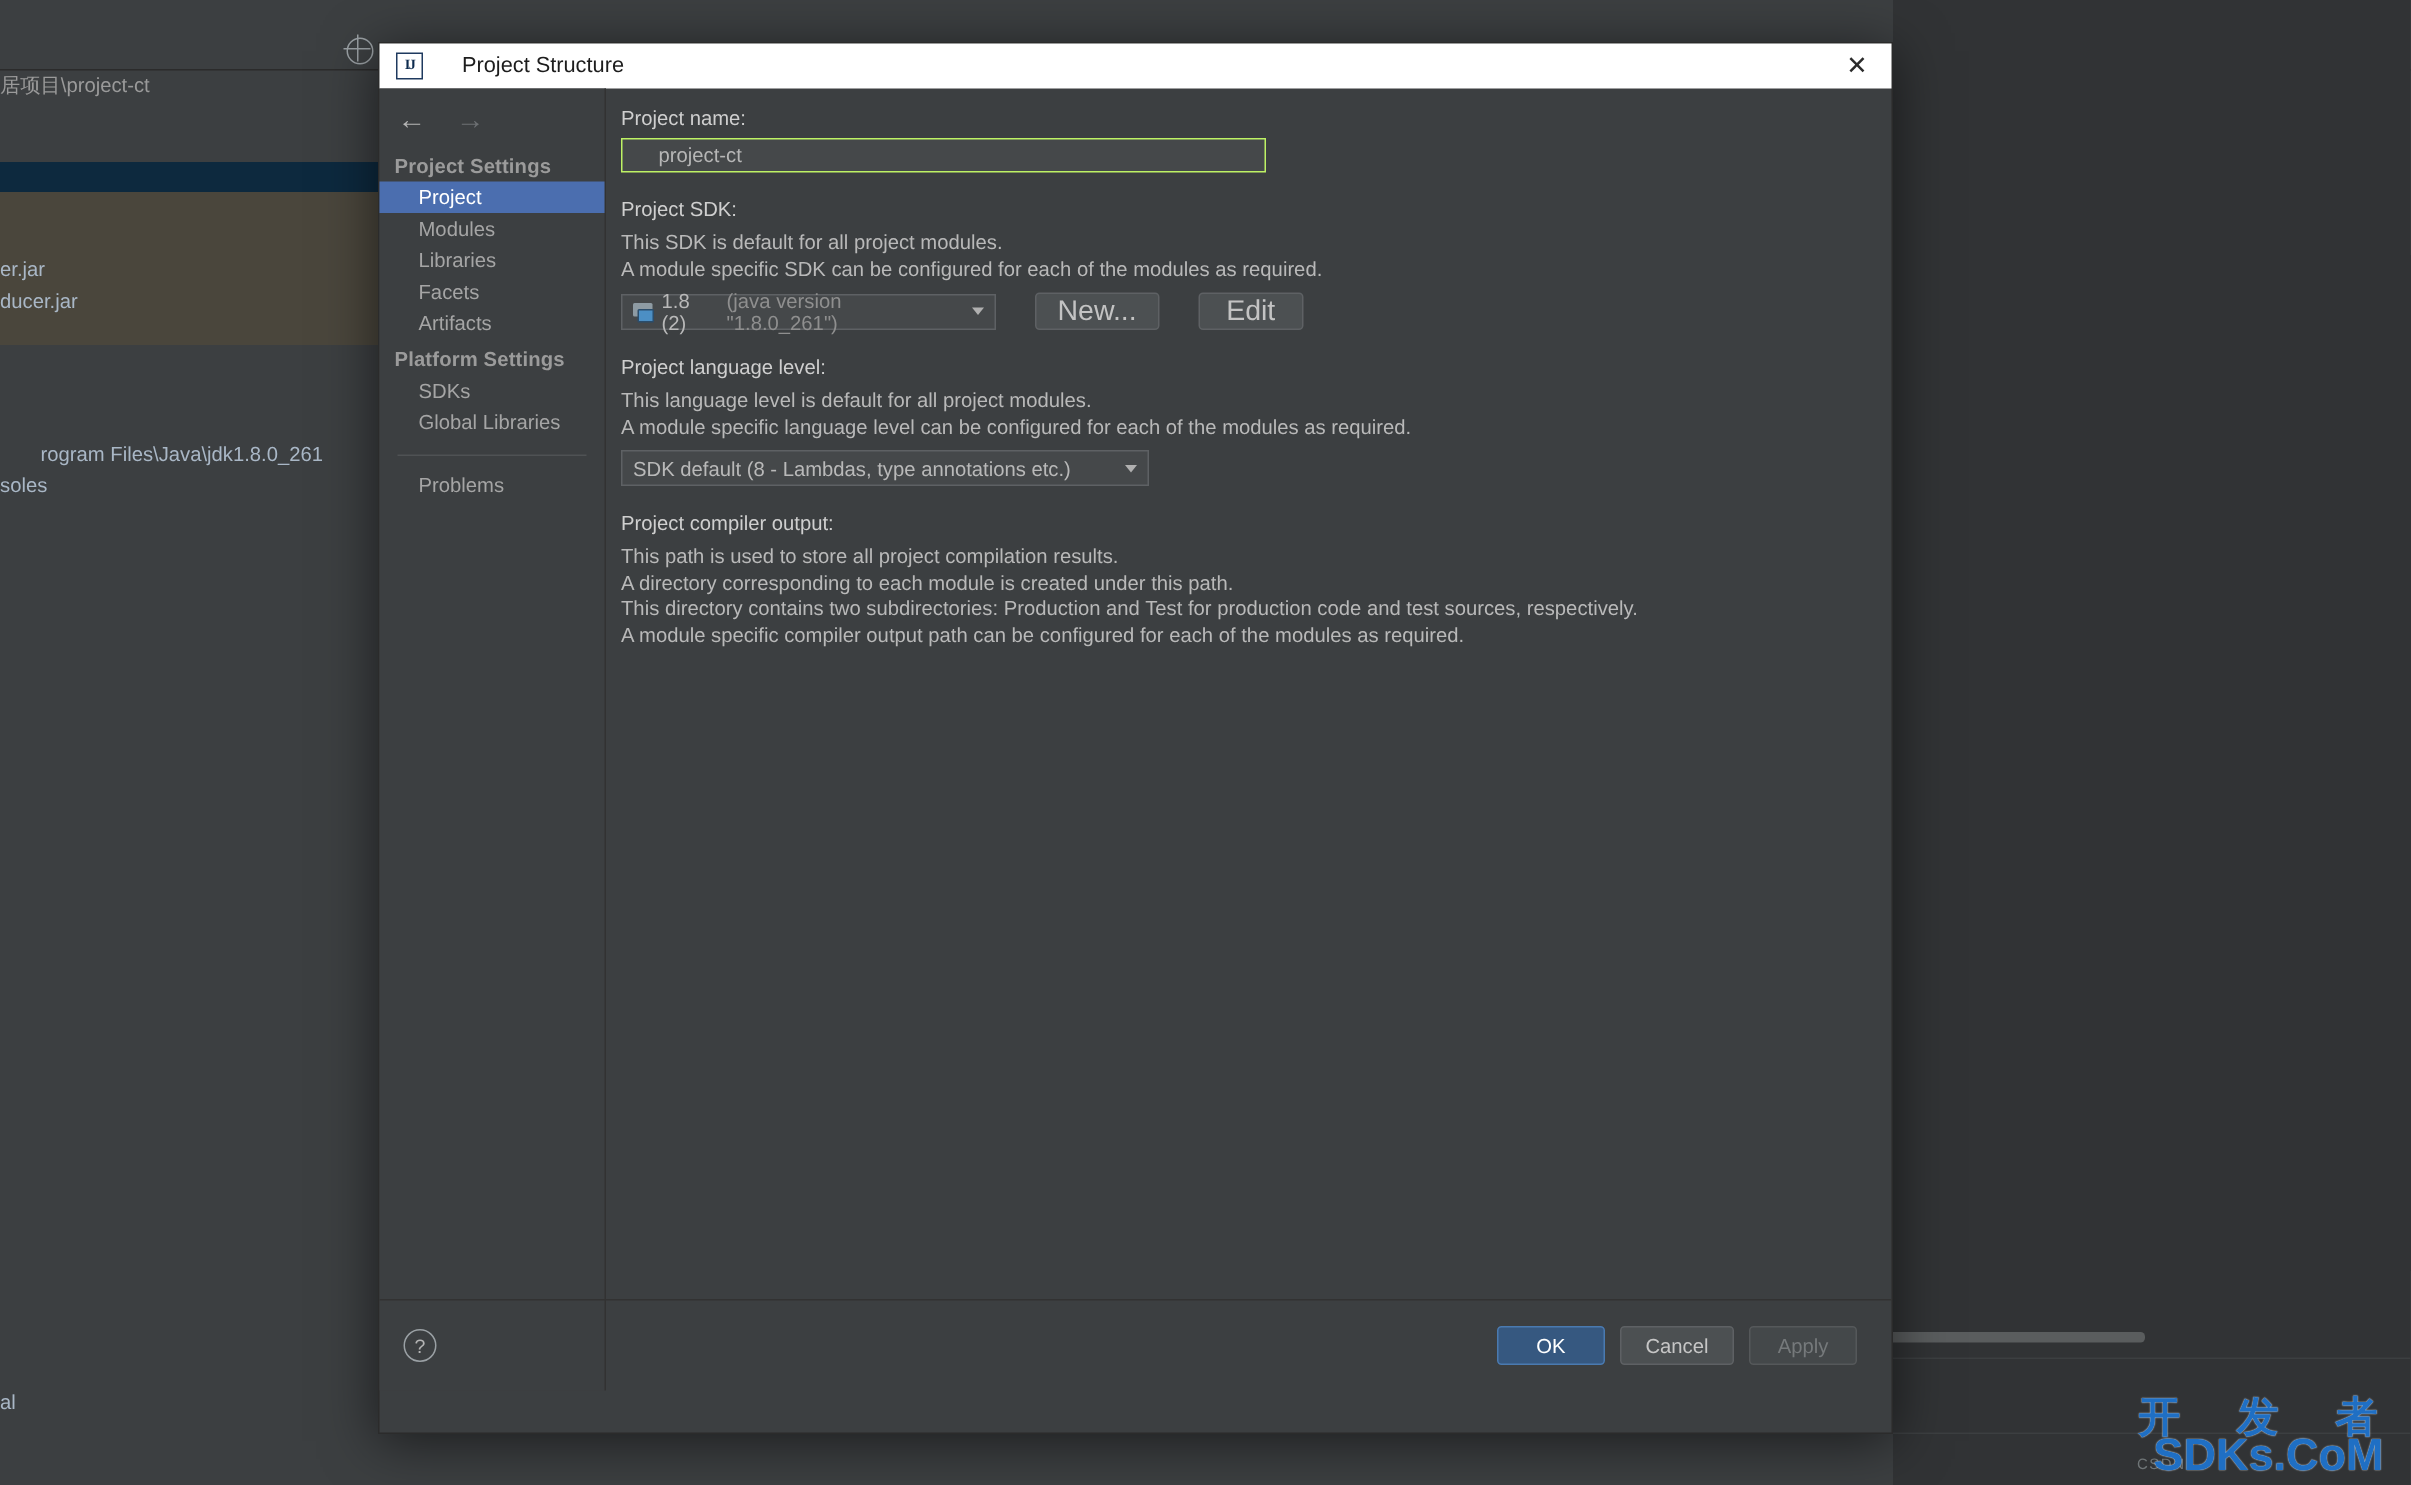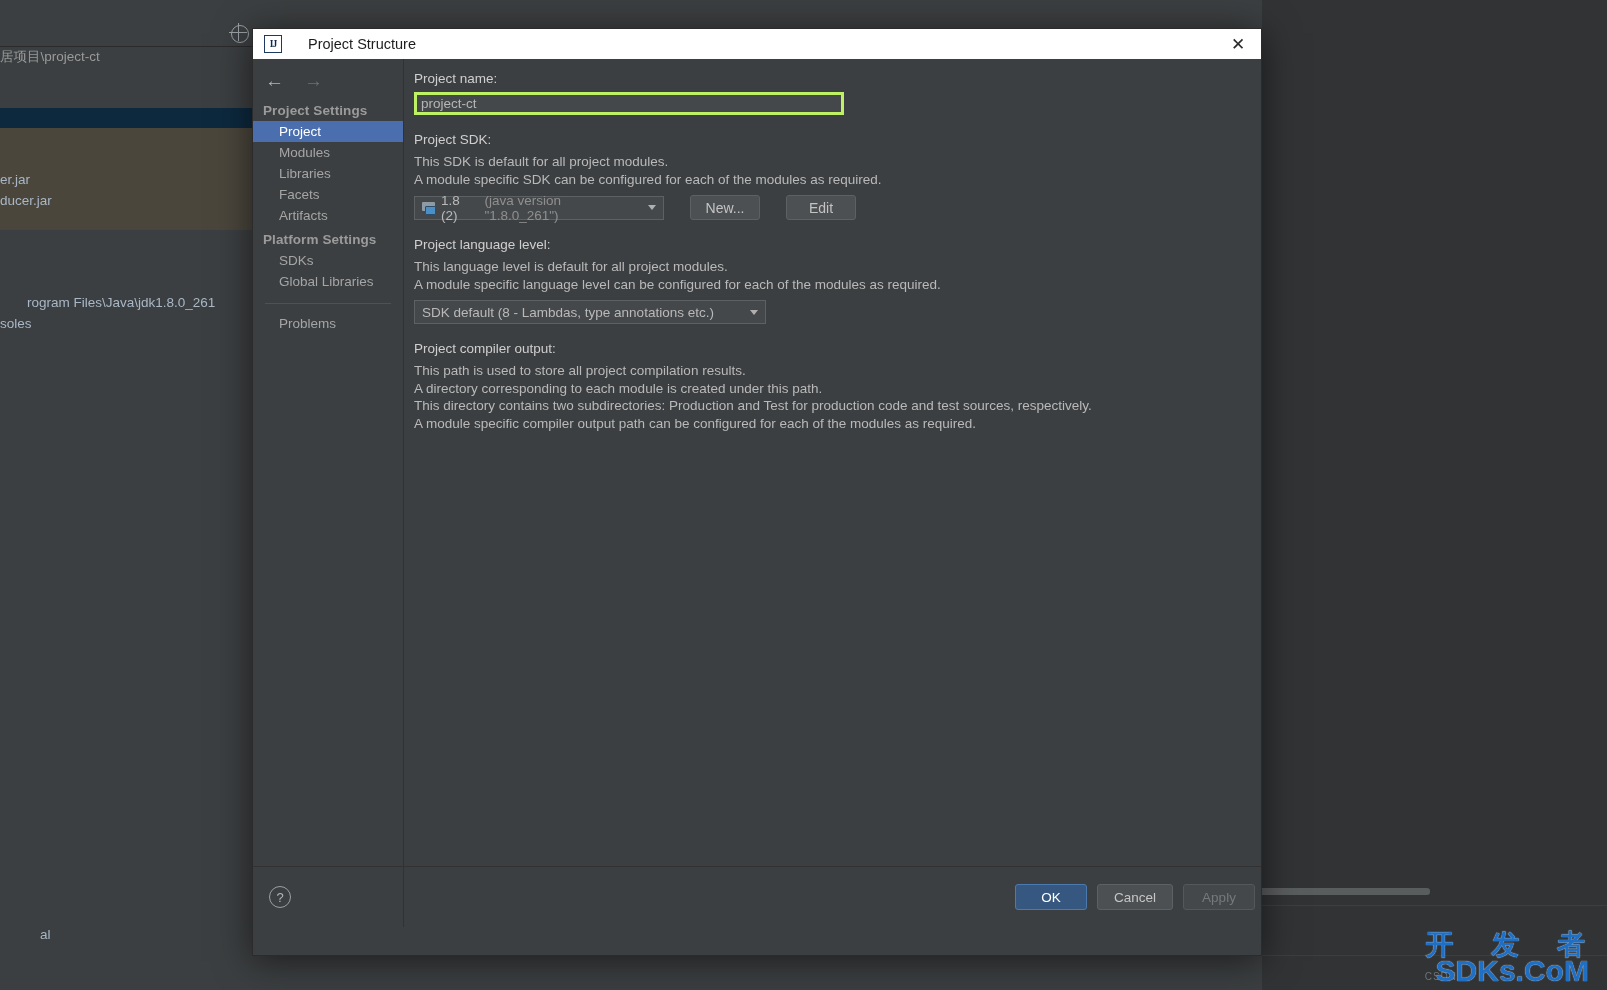--- a/index.html
+++ b/index.html
@@ -81,53 +81,53 @@
   .sitem{color:#a5a5a5;font-size:13.5px;padding:3px 0 3px 26px;}
   .sitem.sel{background:#4b6eaf;color:#ffffff;}
   .sep{height:1px;background:#4f5254;margin:11px 12px 9px 12px;}
 
   .content{position:absolute;left:151px;top:0;width:857px;height:868px;padding:12px 0 0 10px;box-sizing:border-box;}
   .lbl-b{color:#cfcfcf;font-size:13.5px;font-weight:normal;margin:0 0 6px 0;}
   .lbl-n{color:#b9b9b9;font-size:13.5px;line-height:17.5px;}
   .blk{margin-bottom:17px;}
 
   .tinput{
-    width:430px;height:23px;background:#45484a;border:3px solid #bef264;
-    color:#b6b6b6;font-size:13.5px;display:flex;align-items:center;padding-left:4px;box-sizing:border-box;
+    width:430px;height:23px;background:#45484a;border:1px solid #bef264;
+    color:#b6b6b6;font-size:13.5px;display:flex;align-items:center;padding-left:24px;box-sizing:border-box;
   }
   .row-inline{display:flex;align-items:center;gap:26px;margin-top:7px;}
   .combo{
     height:24px;background:#45484a;border:1px solid #5e6164;display:flex;align-items:center;
     padding:0 0 0 7px;box-sizing:border-box;color:#b9b9b9;font-size:13.5px;gap:5px;
   }
   .combo .arrowbox{margin-left:auto;width:22px;height:100%;display:flex;align-items:center;justify-content:center;}
   .combo .ar{width:0;height:0;border-left:4.5px solid transparent;border-right:4.5px solid transparent;border-top:5px solid #b0b0b0;}
   .sdk-combo{width:250px;}
   .lang-combo{width:352px;}
   .grey{color:#8f8f8f;}
   .jdk-ico{width:14px;height:12px;position:relative;flex:0 0 auto;}
   .jdk-ico .f{position:absolute;left:0;top:0;width:13px;height:9px;background:#8e9ba3;border-radius:1px;}
   .jdk-ico .s{position:absolute;left:3px;top:4px;width:9px;height:7px;background:#4c8fc4;border:1px solid #2b4d6b;border-radius:1px;}
 
   .btn{
     height:25px;min-width:70px;padding:0 14px;background:#4c5052;border:1px solid #5e6164;border-radius:3px;
-    color:#c3c3c3;font-size:14px;display:flex;align-items:center;justify-content:center;box-sizing:border-box;
+    color:#c3c3c3;font-size:19px;display:flex;align-items:center;justify-content:center;box-sizing:border-box;
   }
   .pathfield{
     width:642px;height:24px;background:#45484a;border:1px solid #5e6164;
     display:flex;align-items:center;padding-left:8px;box-sizing:border-box;color:#b6b6b6;font-size:13.5px;margin-top:7px;
   }
   .folder-ic{margin-left:auto;width:26px;height:100%;display:flex;align-items:center;justify-content:center;}
   .folder-ic i{display:block;width:14px;height:11px;border:1.4px solid #9aa0a4;border-radius:1px 2px 1px 1px;position:relative;}
   .folder-ic i:before{content:"";position:absolute;left:-1.4px;top:-4px;width:6px;height:3px;border:1.4px solid #9aa0a4;border-bottom:none;border-radius:1px 1px 0 0;}
 
   .footer{position:absolute;left:0;bottom:0;width:1008px;height:60px;border-top:1px solid #323232;}
   .helpq{position:absolute;left:16px;top:19px;width:20px;height:20px;border:1.4px solid #9aa0a4;border-radius:50%;
          color:#b5b5b5;font-size:13px;display:flex;align-items:center;justify-content:center;}
-  .fbtns{position:absolute;right:6px;top:17px;display:flex;gap:10px;}
+  .fbtns{position:absolute;right:23px;top:17px;display:flex;gap:10px;}
   .fbtn{height:26px;min-width:72px;padding:0 16px;border-radius:3px;font-size:13.5px;
         display:flex;align-items:center;justify-content:center;box-sizing:border-box;
         background:#4c5052;border:1px solid #5e6164;color:#c6c6c6;}
   .fbtn.primary{background:#365880;border:1px solid #4a7ab0;color:#ffffff;}
   .fbtn.disabled{color:#75797b;border:1px solid #55585a;background:#44484a;}
 
   
   .wm{position:absolute;right:8px;bottom:4px;pointer-events:none;text-align:center;}
   .wm .cn{font-size:28px;color:#1f6fc4;letter-spacing:14px;font-weight:bold;
           font-family:"DejaVu Sans",sans-serif;text-shadow:0 0 1px #fff;line-height:30px;}
@@ -173,21 +173,21 @@
   </div>
 
   <div class="sel-band"></div>
   <div class="brown-band"></div>
 
   <div class="path-line" style="left:0;top:48px;">居项目\project-ct</div>
   <div class="bg-txt" style="left:0;top:172px;">er.jar</div>
   <div class="bg-txt" style="left:0;top:193px;">ducer.jar</div>
   <div class="bg-txt" style="left:0;top:295px;margin-left:27px;">rogram Files\Java\jdk1.8.0_261</div>
   <div class="bg-txt" style="left:0;top:316px;">soles</div>
-  <div class="bg-txt" style="left:0;top:927px;padding-left:40px;">al</div>
+  <div class="bg-txt" style="left:0;top:927px;">al</div>
 
   <div class="right-rail"></div>
   <div class="right-chevron">
     <svg width="14" height="22" viewBox="0 0 14 22">
         <path d="M3 3 L11 11 L3 19" fill="none" stroke="#b58b2e" stroke-width="2"></path>
       </svg>
   </div>
   <div class="hscroll"></div>
   <div class="bot-div" style="top:905px;"></div>
   <div class="bot-div" style="top:955px;"></div>

